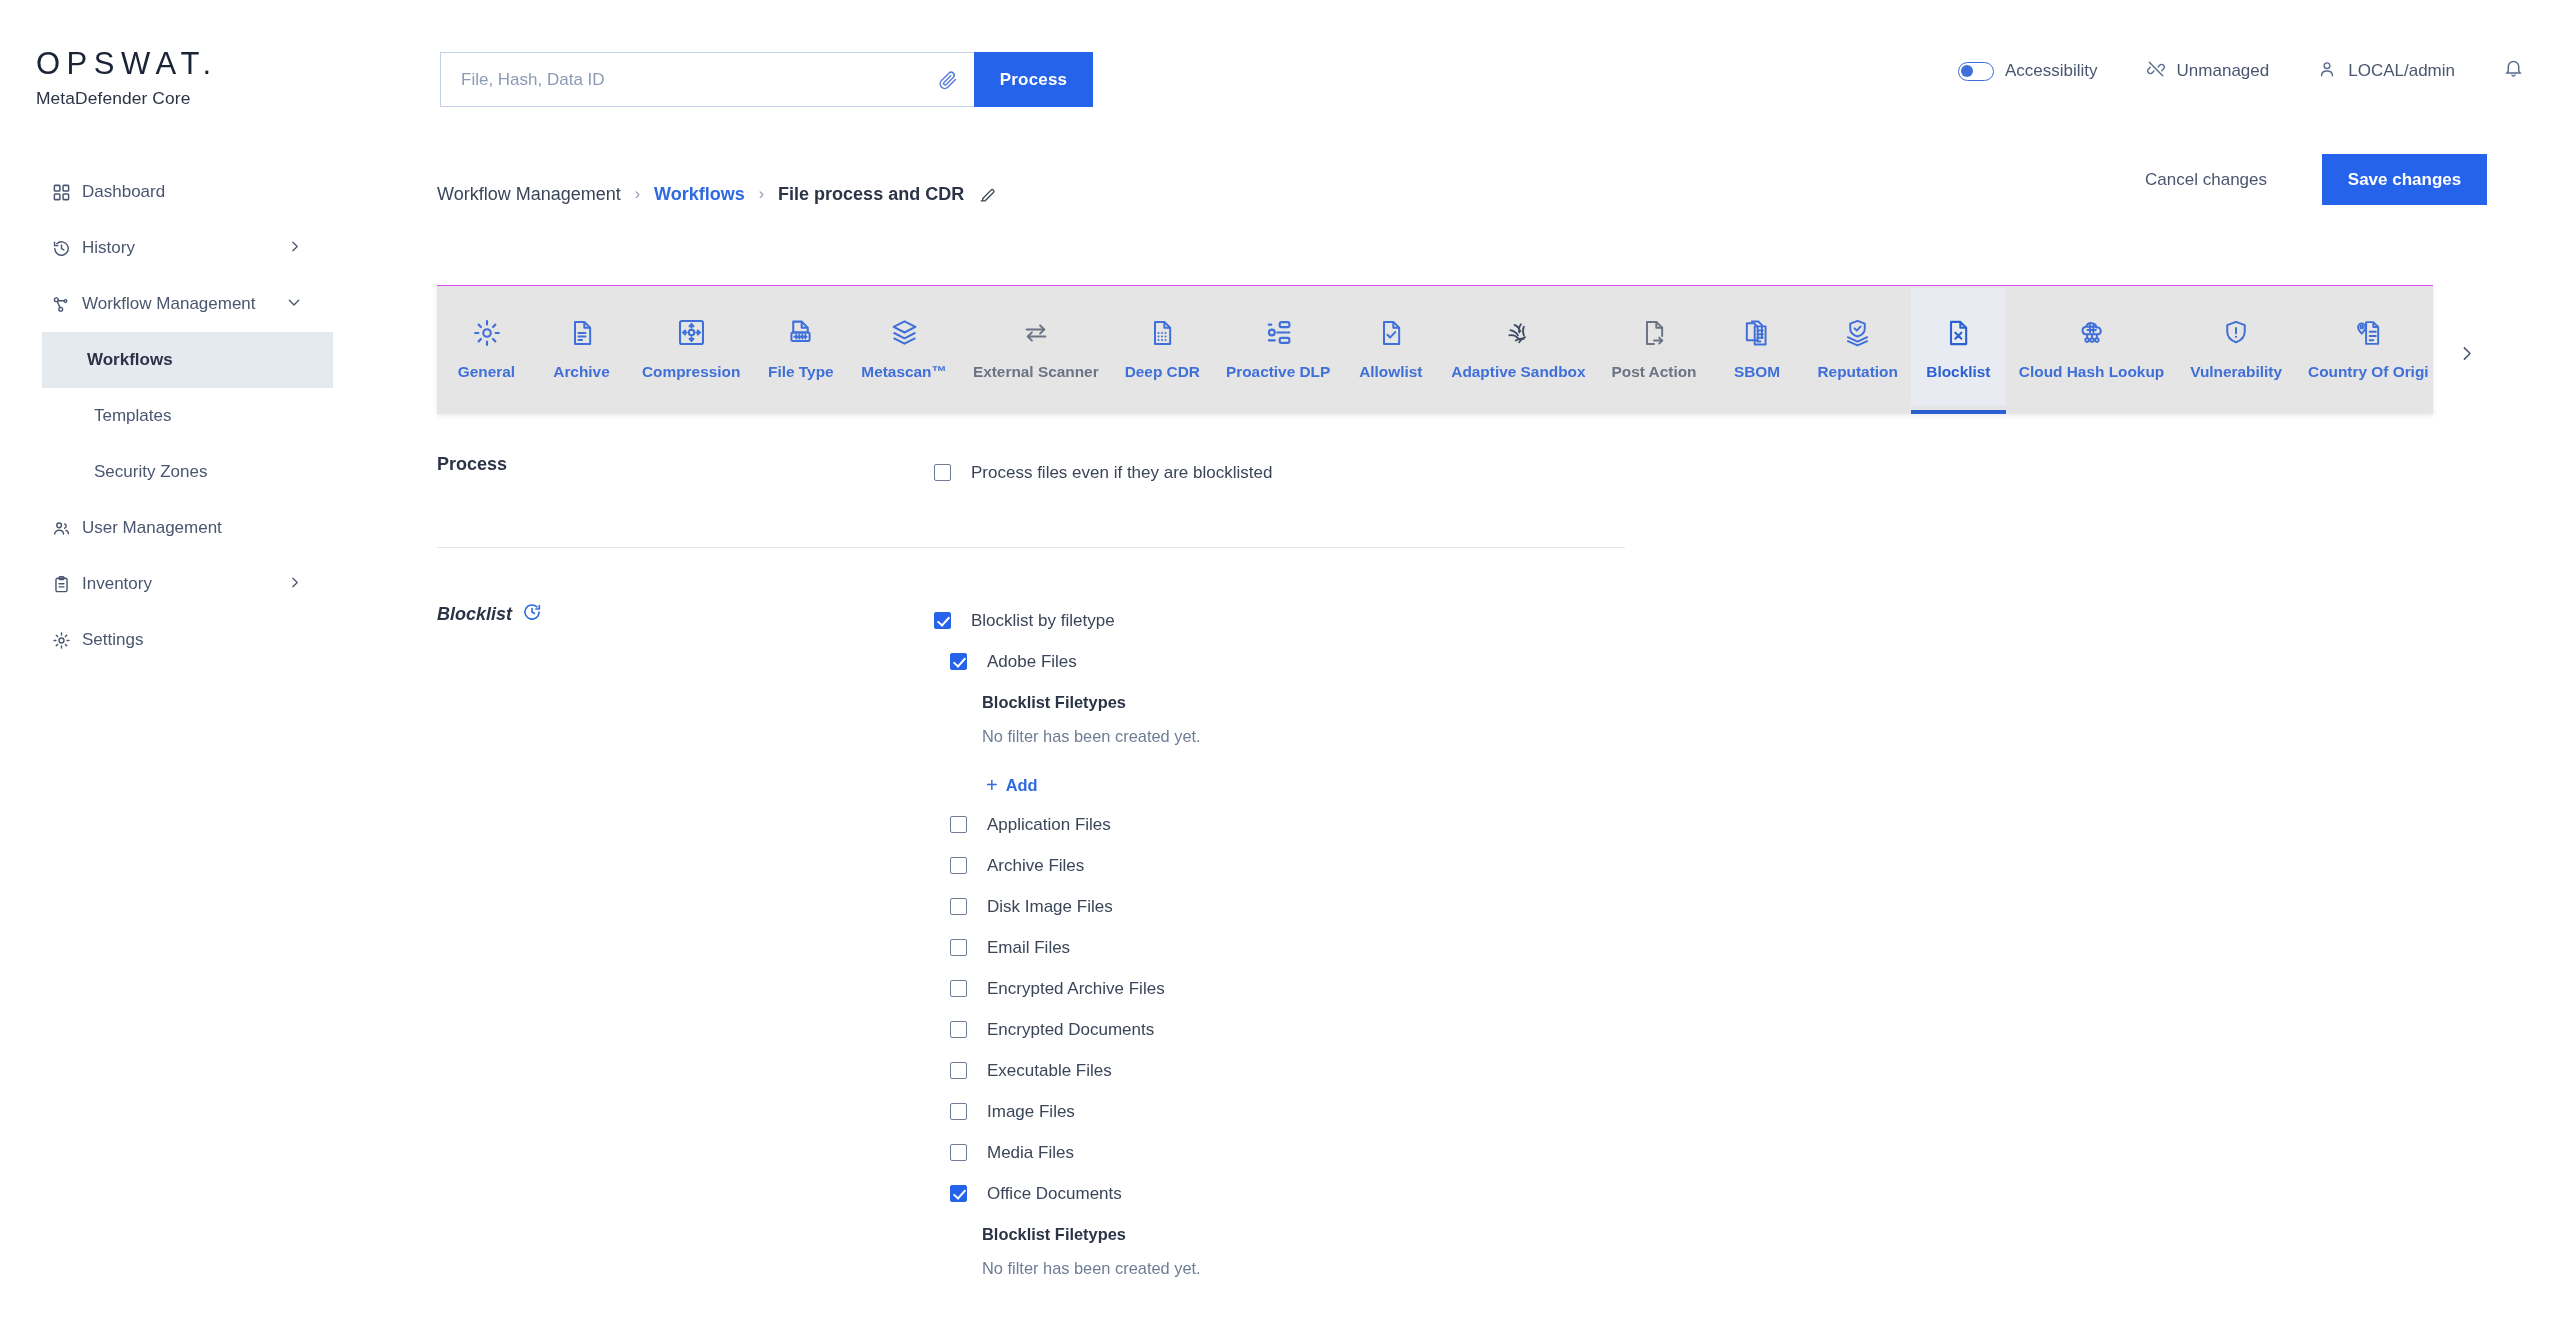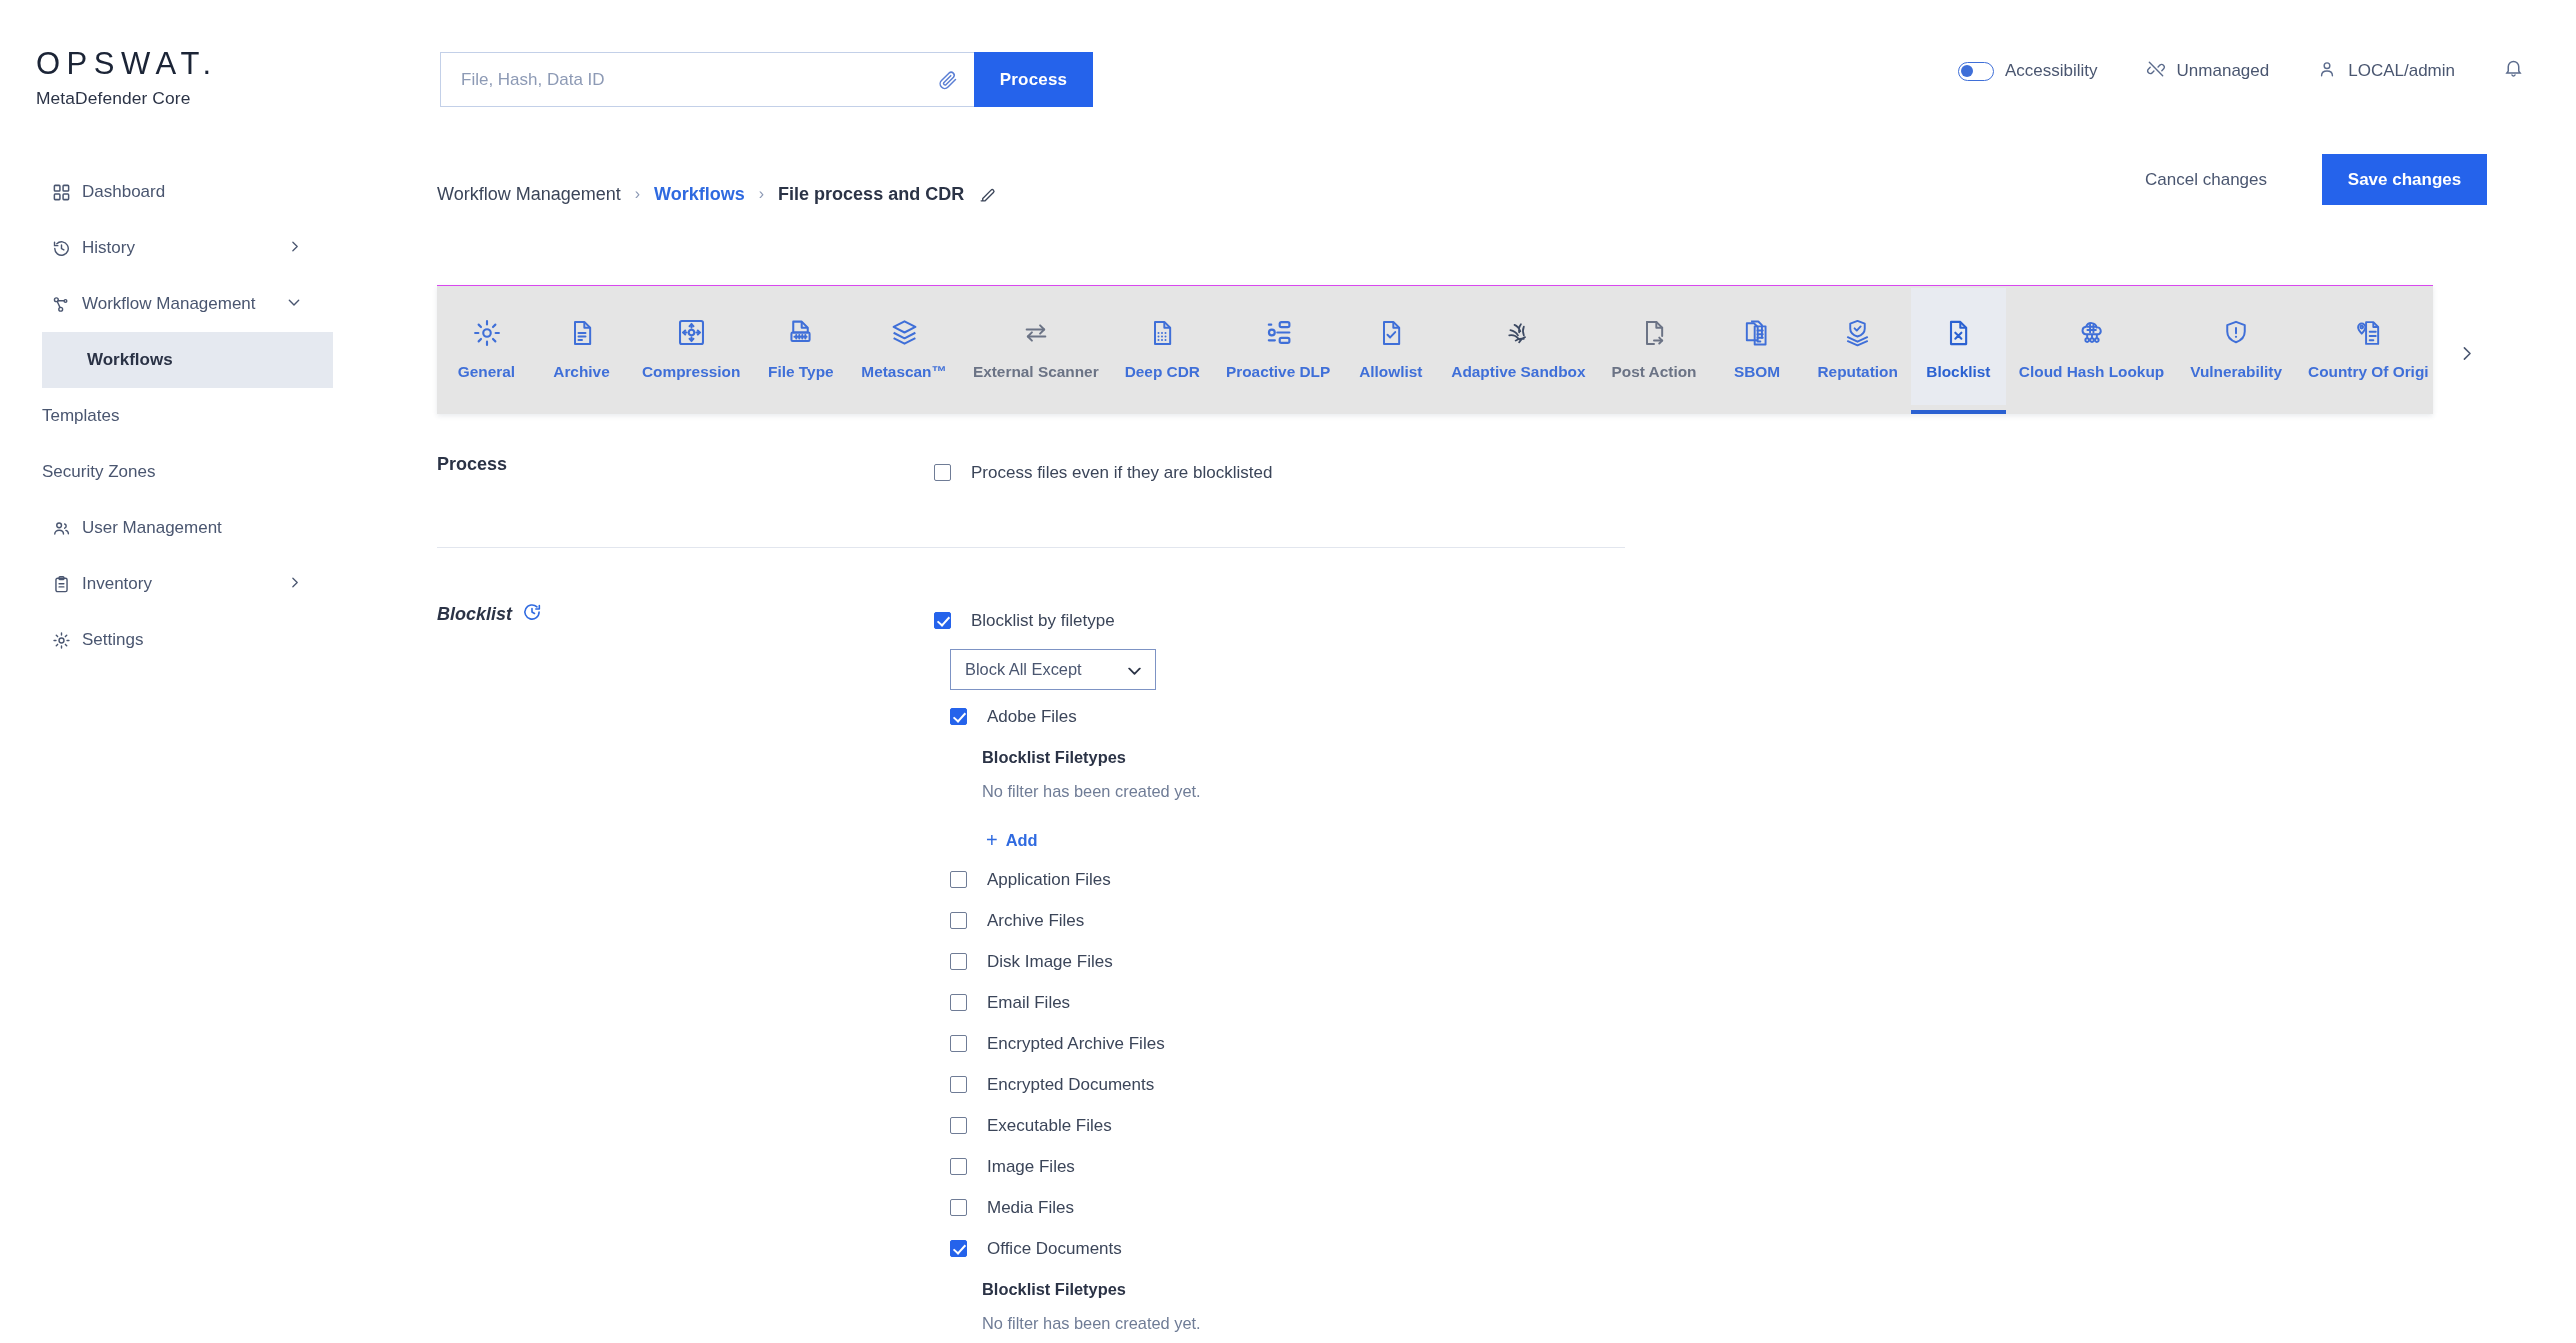--- a/index.html
+++ b/index.html
@@ -72,21 +72,21 @@
     height:56px; display:flex; align-items:center;
     padding-left:52px; font-size:17px; color:#4a5670;
     cursor:pointer; position:relative;
   }
   .nav-row .ico { width:30px; flex:none; display:flex; align-items:center; }
   .nav-row .lbl { flex:1; }
   .nav-row .chev { position:absolute; right:32px; top:50%; transform:translateY(-50%); }
   .nav-row.parent .lbl { font-weight:400; }
   .nav-sub {
     height:56px; display:flex; align-items:center;
-    padding-left:42px; font-size:17px; color:#4a5670; cursor:pointer;
+    padding-left:94px; font-size:17px; color:#4a5670; cursor:pointer;
   }
   .nav-sub.active {
     background:#e5e9f0; color:#2b3346; font-weight:700;
     margin-left:42px; padding-left:45px; width:291px;
   }
 
   
   #main { position:absolute; left:437px; top:164px; right:0; }
 
   #crumbrow { display:flex; align-items:center; height:60px; position:relative; }
@@ -609,30 +609,20 @@
       </span>
     </div>
 
     <div class="sec-body">
 
       <div class="cbrow">
         <span class="cb checked"></span>
         <span class="cbl">Blocklist by filetype</span>
       </div>
 
-      <div id="select-wrap">
-        <div id="type-select">
-          <span>Block All Except</span>
-          <span class="caret">
-            <svg width="13" height="8" viewBox="0 0 14 9">
-                <path d="M1 1l6 6.2L13 1" fill="none" stroke="#2b3346" stroke-width="2" stroke-linecap="round" stroke-linejoin="round"></path>
-              </svg>
-          </span>
-        </div>
-      </div>
 
       <div class="cb-indent">
         <div class="cbrow">
           <span class="cb checked"></span>
           <span class="cbl">Adobe Files</span>
         </div>
       </div>
       <div class="sub-block">
         <div class="sub-title">Blocklist Filetypes</div>
         <div class="sub-empty">No filter has been created yet.</div>

